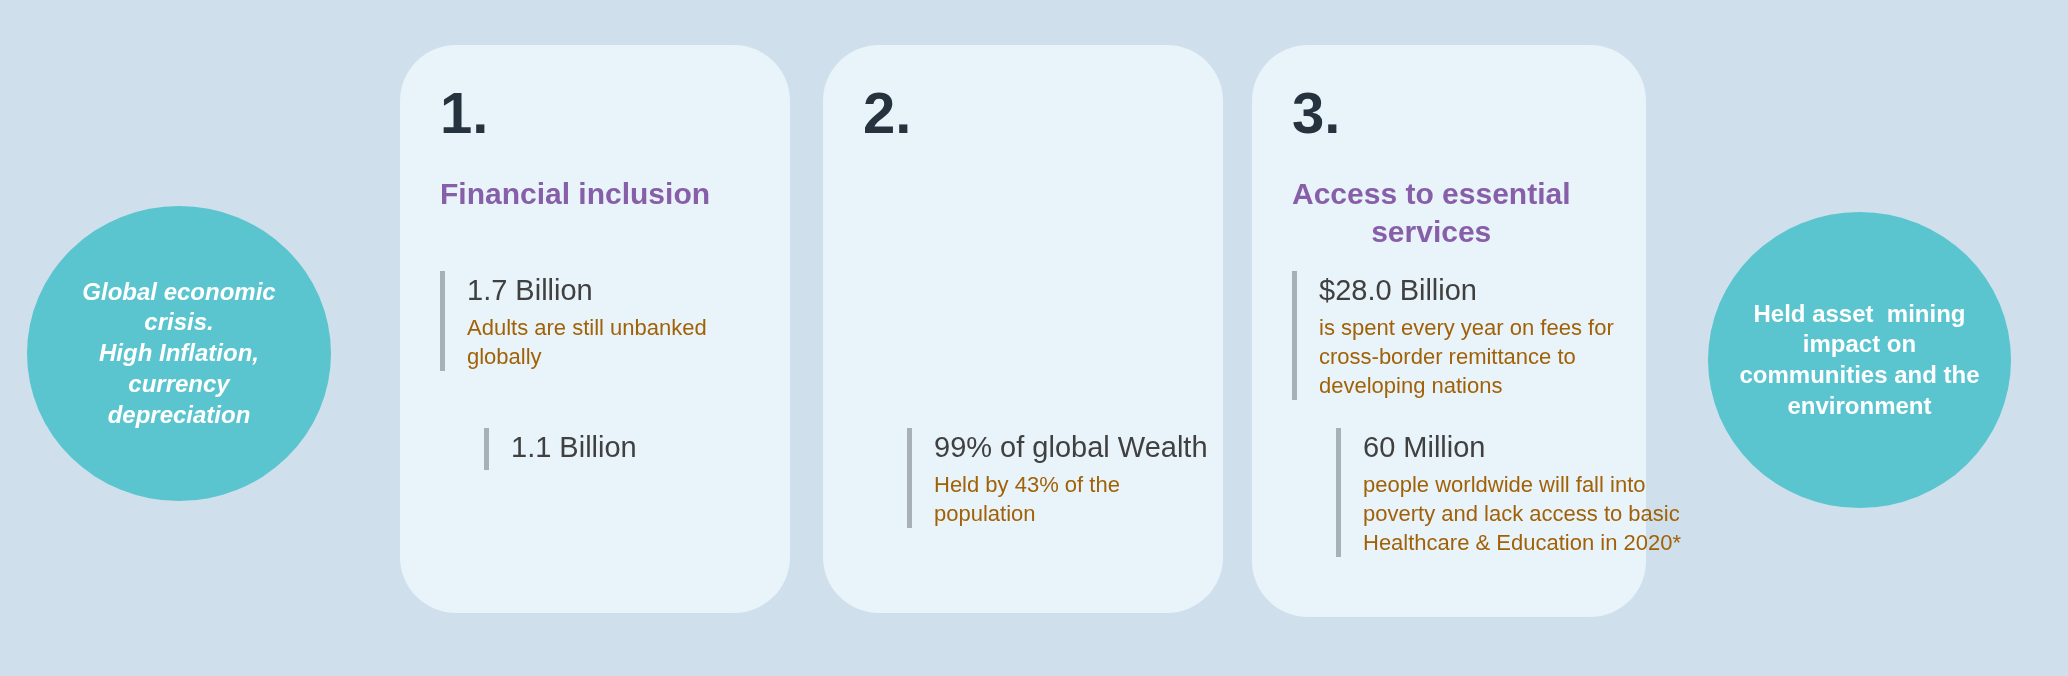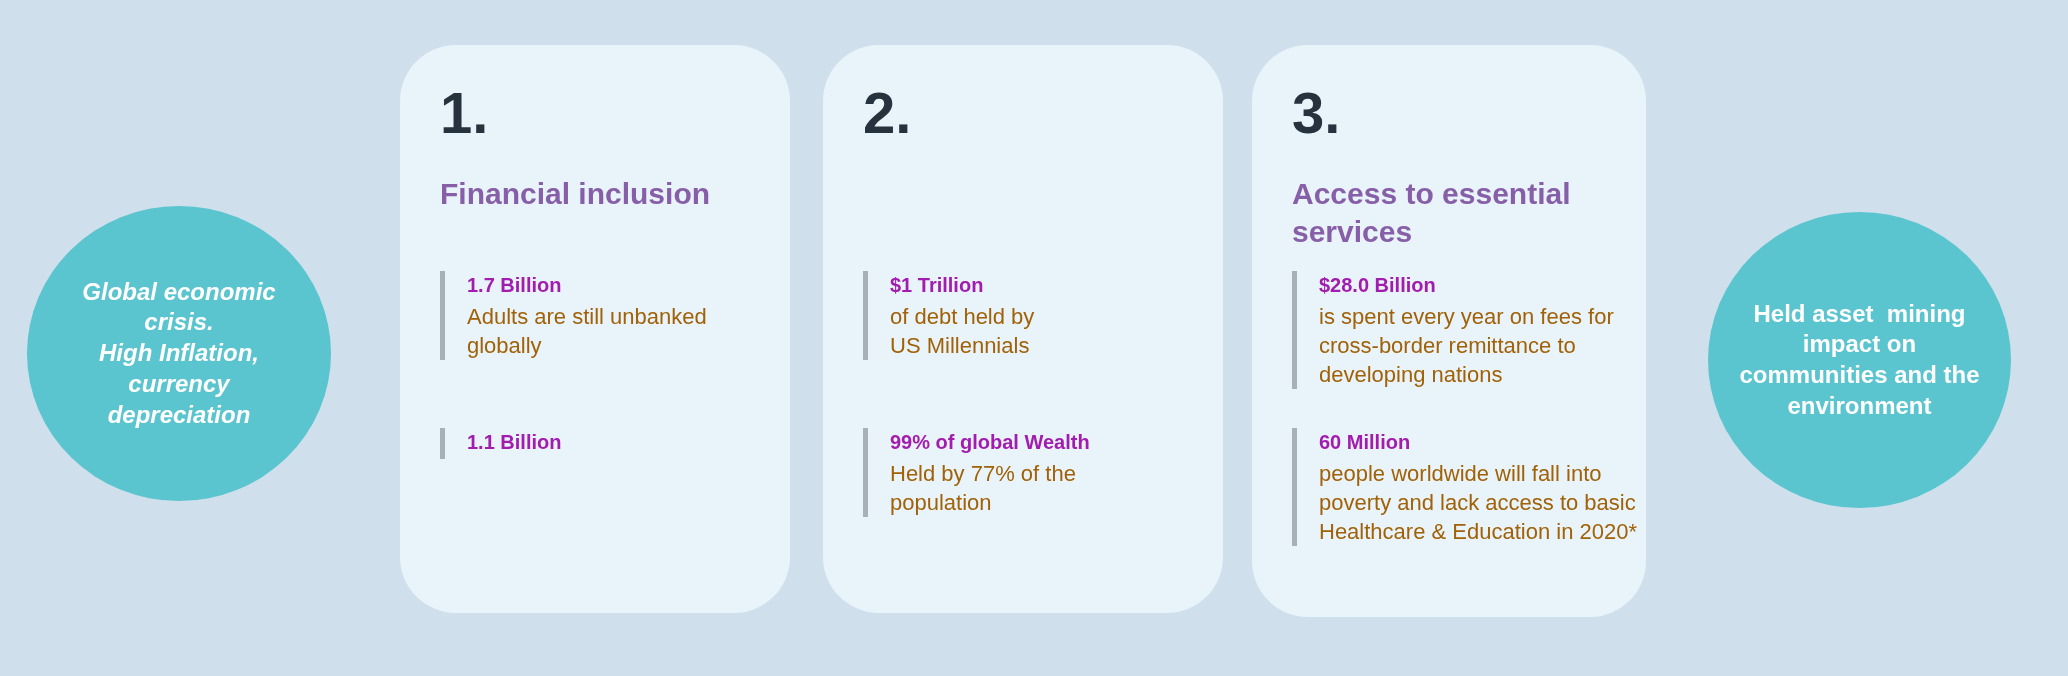--- a/index.html
+++ b/index.html
@@ -55,33 +55,34 @@
     line-height: 1.1;
   }
   .card-title {
     position: absolute;
     left: 40px; top: 130px;
     font-size: 30px;
     font-weight: bold;
     color: #875fa8;
     line-height: 1.25;
     white-space: pre;
+    text-align: center;
   }
   .stat {
     position: absolute;
     left: 40px; right: 16px;
     border-left: 5px solid #a7b0b7;
     padding-left: 22px;
   }
   .stat.s1 { top: 226px; }
-  .stat.s2 { top: 383px; }
+  .stat.s2 { top: 383px; margin-left: 44px; }
   .stat-value {
-    font-size: 20px;
-    font-weight: bold;
-    color: #a21caf;
+    font-size: 29px;
+    font-weight: normal;
+    color: #404040;
     line-height: 1.2;
     margin: 2px 0 5px 0;
     white-space: nowrap;
   }
   .stat-desc {
     font-size: 22px;
     color: #a16207;
     line-height: 1.32;
     white-space: pre;
   }
@@ -107,28 +108,23 @@
       <div class="stat-desc">Adults are still unbanked
 globally</div>
     </div>
     <div class="stat s2">
       <div class="stat-value">1.1 Billion</div>
     </div>
   </div>
 
   <div class="card c2">
     <div class="card-number">2.</div>
-    <div class="stat s1">
-      <div class="stat-value">$1 Trillion</div>
-      <div class="stat-desc">of debt held by
-US Millennials</div>
-    </div>
     <div class="stat s2">
       <div class="stat-value">99% of global Wealth</div>
-      <div class="stat-desc">Held by 77% of the
+      <div class="stat-desc">Held by 43% of the
 population</div>
     </div>
   </div>
 
   <div class="card c3">
     <div class="card-number">3.</div>
     <div class="card-title">Access to essential
 services</div>
     <div class="stat s1">
       <div class="stat-value">$28.0 Billion</div>

